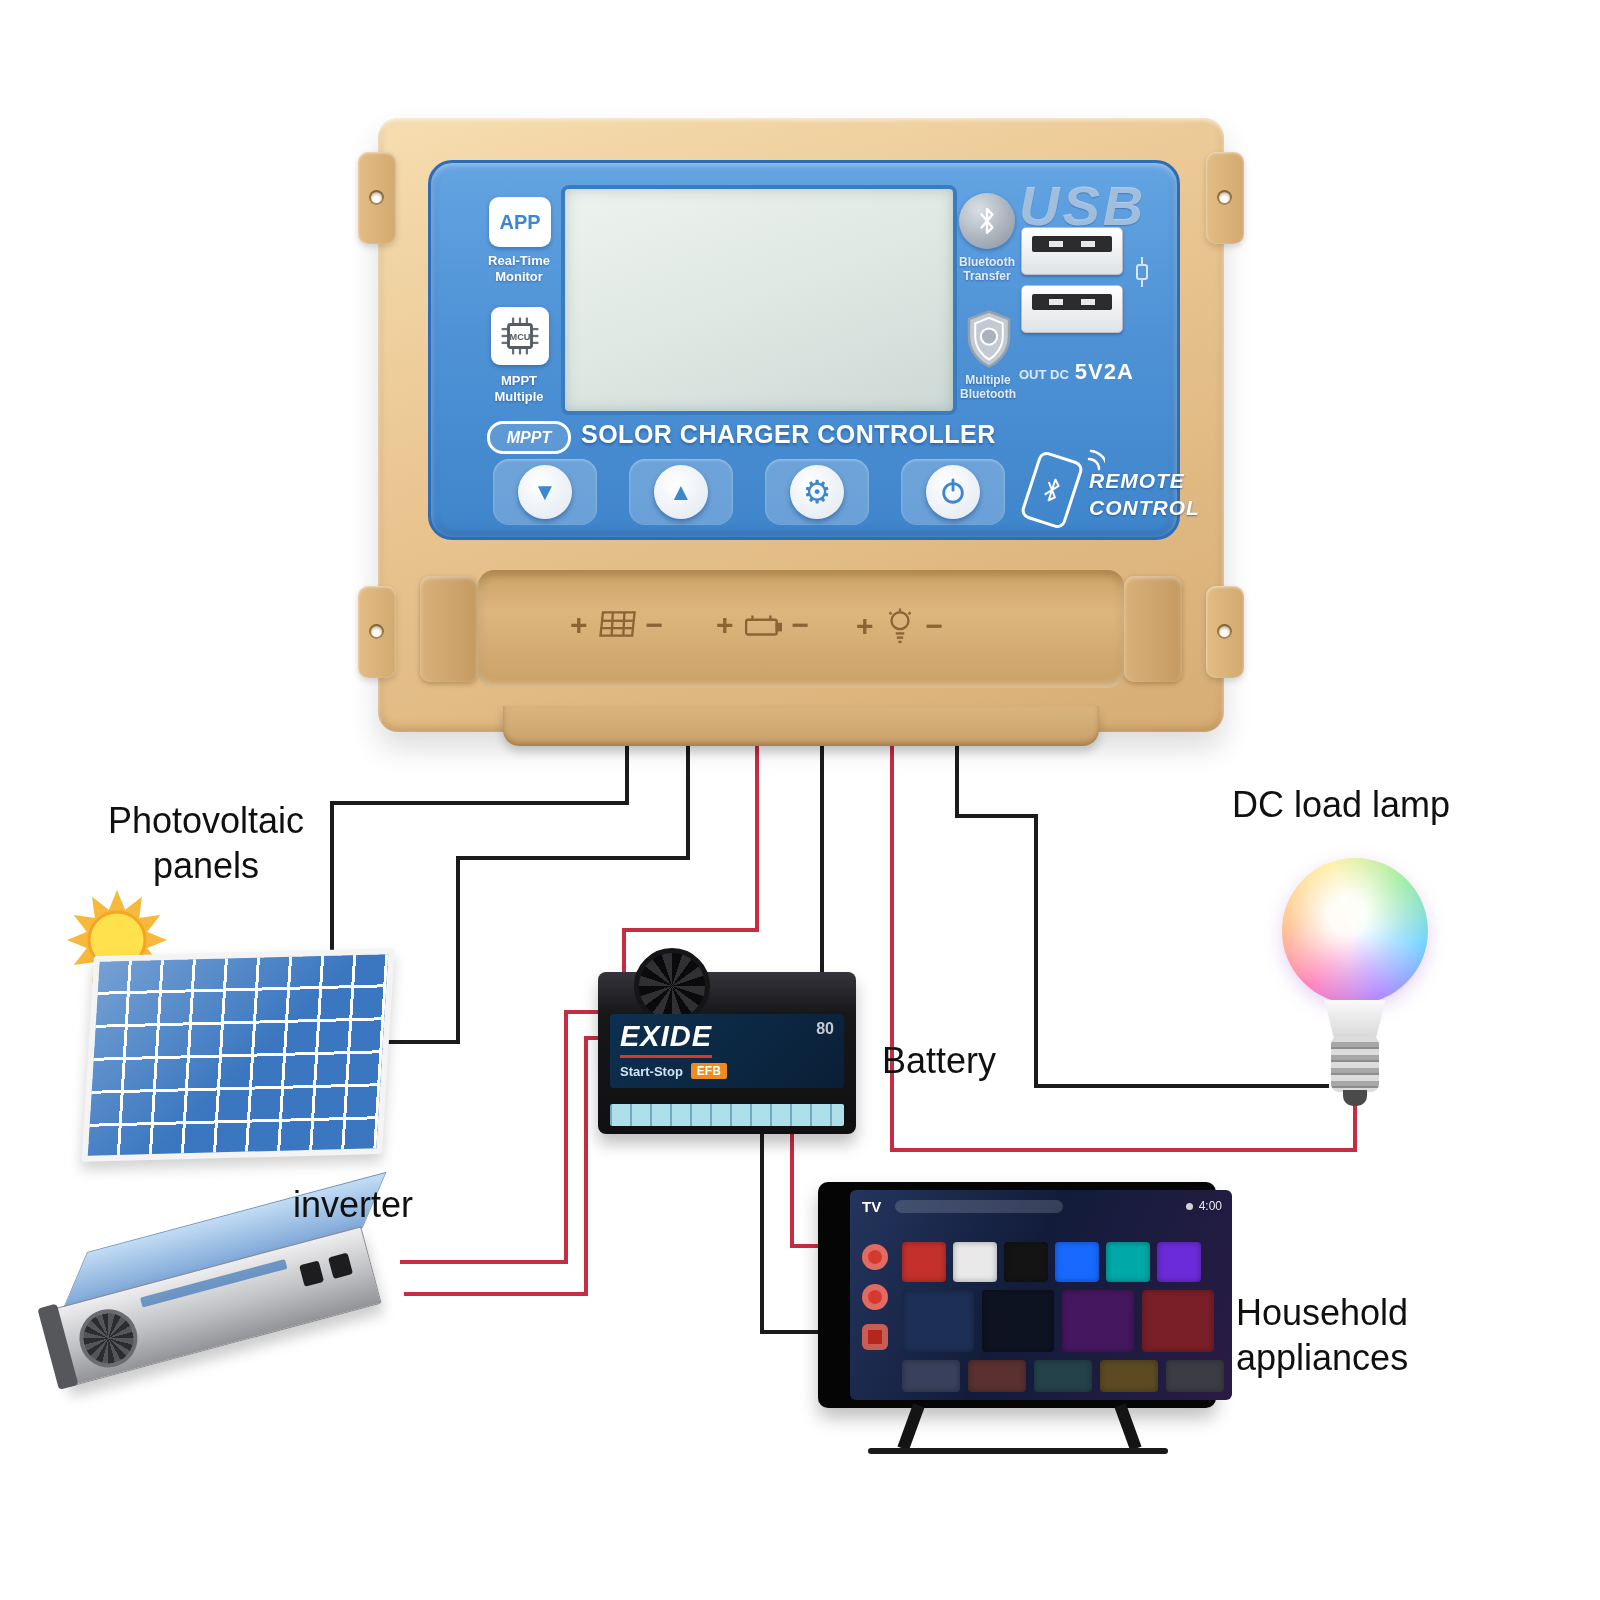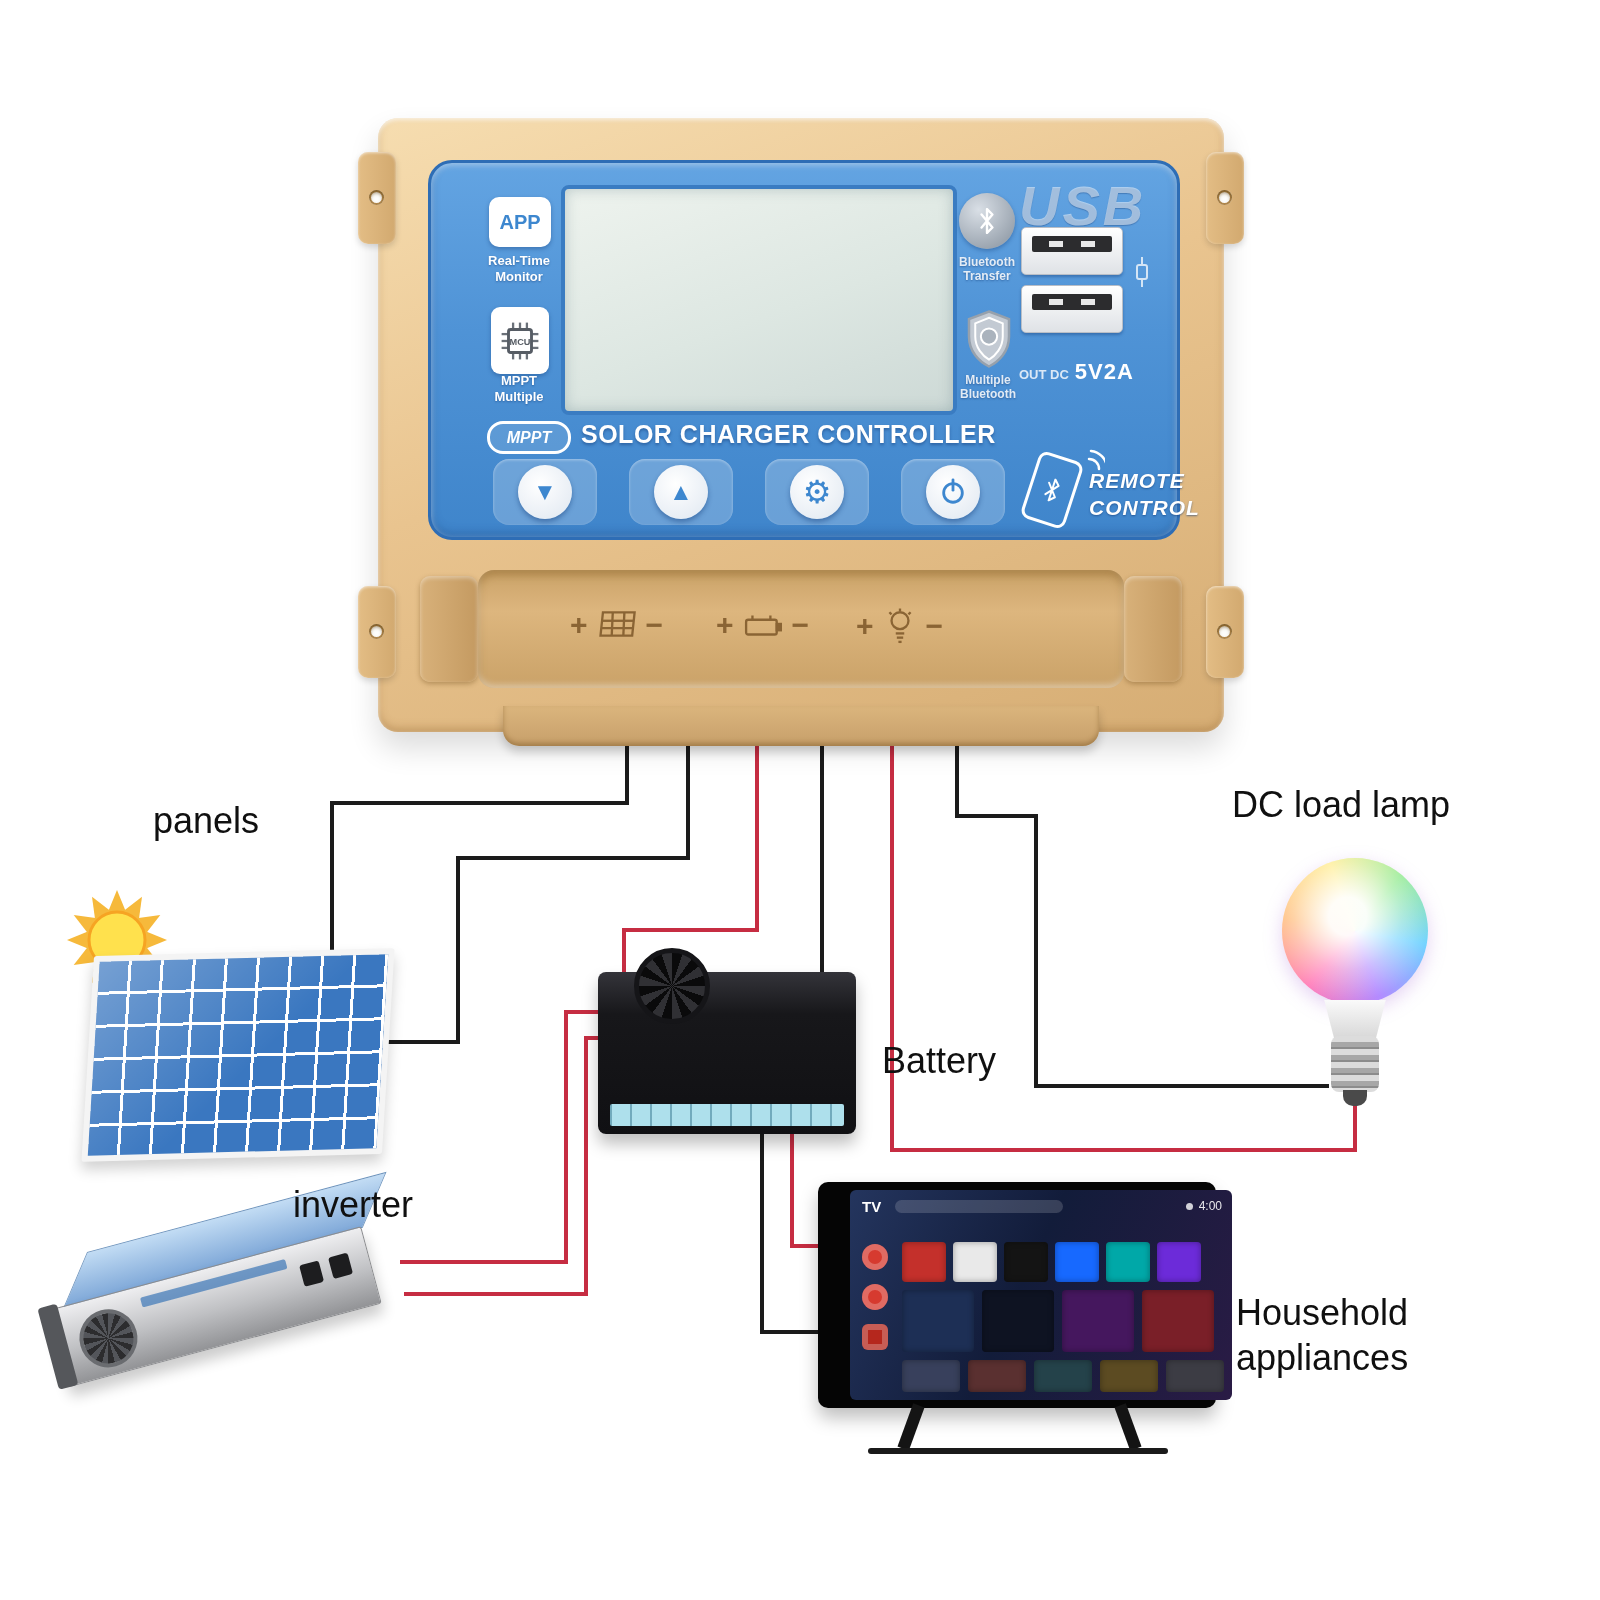--- a/index.html
+++ b/index.html
@@ -25,21 +25,21 @@
   .bluepanel{position:absolute;left:50px;top:42px;width:746px;height:374px;border-radius:24px;
         background:linear-gradient(180deg,#63a4e2 0%,#4f93d6 45%,#3f85cb 100%);
         border:3px solid #2e6db5;box-shadow:inset 0 2px 6px rgba(255,255,255,.45), inset 0 -4px 10px rgba(20,60,120,.35);}
 
   
   .badge-app{position:absolute;left:58px;top:34px;width:62px;height:50px;background:#fff;border-radius:10px;
         display:flex;align-items:center;justify-content:center;font-weight:bold;font-size:20px;color:#3d87cf;
         box-shadow:0 2px 4px rgba(20,60,120,.4);}
   .cap{position:absolute;text-align:center;font-weight:bold;color:#ffffff;line-height:1.2;text-shadow:0 1px 2px rgba(20,60,120,.5);}
   .cap-app{left:22px;top:90px;width:132px;font-size:13px;}
-  .badge-mcu{position:absolute;left:60px;top:144px;width:58px;height:67px;background:#fff;border-radius:9px;
+  .badge-mcu{position:absolute;left:60px;top:144px;width:58px;height:58px;background:#fff;border-radius:9px;
         display:flex;align-items:center;justify-content:center;box-shadow:0 2px 4px rgba(20,60,120,.4);}
   .cap-mcu{left:22px;top:210px;width:132px;font-size:13px;}
 
   
   .lcd{position:absolute;left:130px;top:22px;width:388px;height:222px;border:4px solid #3a7cc2;border-radius:8px;
         background:linear-gradient(160deg,#eef3ee 0%,#dde7e2 55%,#cdd9d6 100%);
         box-shadow:inset 0 0 14px rgba(90,120,130,.35);}
 
   
   .bt-badge{position:absolute;left:528px;top:30px;width:56px;height:56px;border-radius:50%;
@@ -400,25 +400,34 @@
         <polygon points="0,-50 9,-28 -9,-28" transform="rotate(210)"></polygon>
         <polygon points="0,-50 9,-28 -9,-28" transform="rotate(240)"></polygon>
       <polygon points="0,-50 9,-28 -9,-28" transform="rotate(270)"></polygon>
         <polygon points="0,-50 9,-28 -9,-28" transform="rotate(300)"></polygon>
         <polygon points="0,-50 9,-28 -9,-28" transform="rotate(330)"></polygon>
       <circle cx="0" cy="0" r="28" fill="#ffe14d" stroke="#f6a423" stroke-width="3"></circle>
     </g>
   </svg>
   <div class="pvpanel comp"></div>
   <div class="diagram-label lbl-pv">
+    <div>Photovoltaic</div>
     <div>panels</div>
   </div>
 
   <div class="battery comp">
     <div class="bat-fan"></div>
+    <div class="bat-label">
+      <span class="bat-brand">EXIDE</span>
+      <span class="bat-cap">80</span>
+      <div class="bat-subrow">
+        <span class="bat-sub">Start-Stop</span>
+        <span class="bat-tag">EFB</span>
+      </div>
+    </div>
     <div class="bat-strip"></div>
   </div>
   <div class="diagram-label lbl-batt">Battery</div>
 
   <div class="bulb-globe comp">
       <div class="bulb-glow"></div>
     </div>
   <div class="bulb-neck comp"></div>
   <div class="bulb-base comp"></div>
   <div class="bulb-tip comp"></div>

